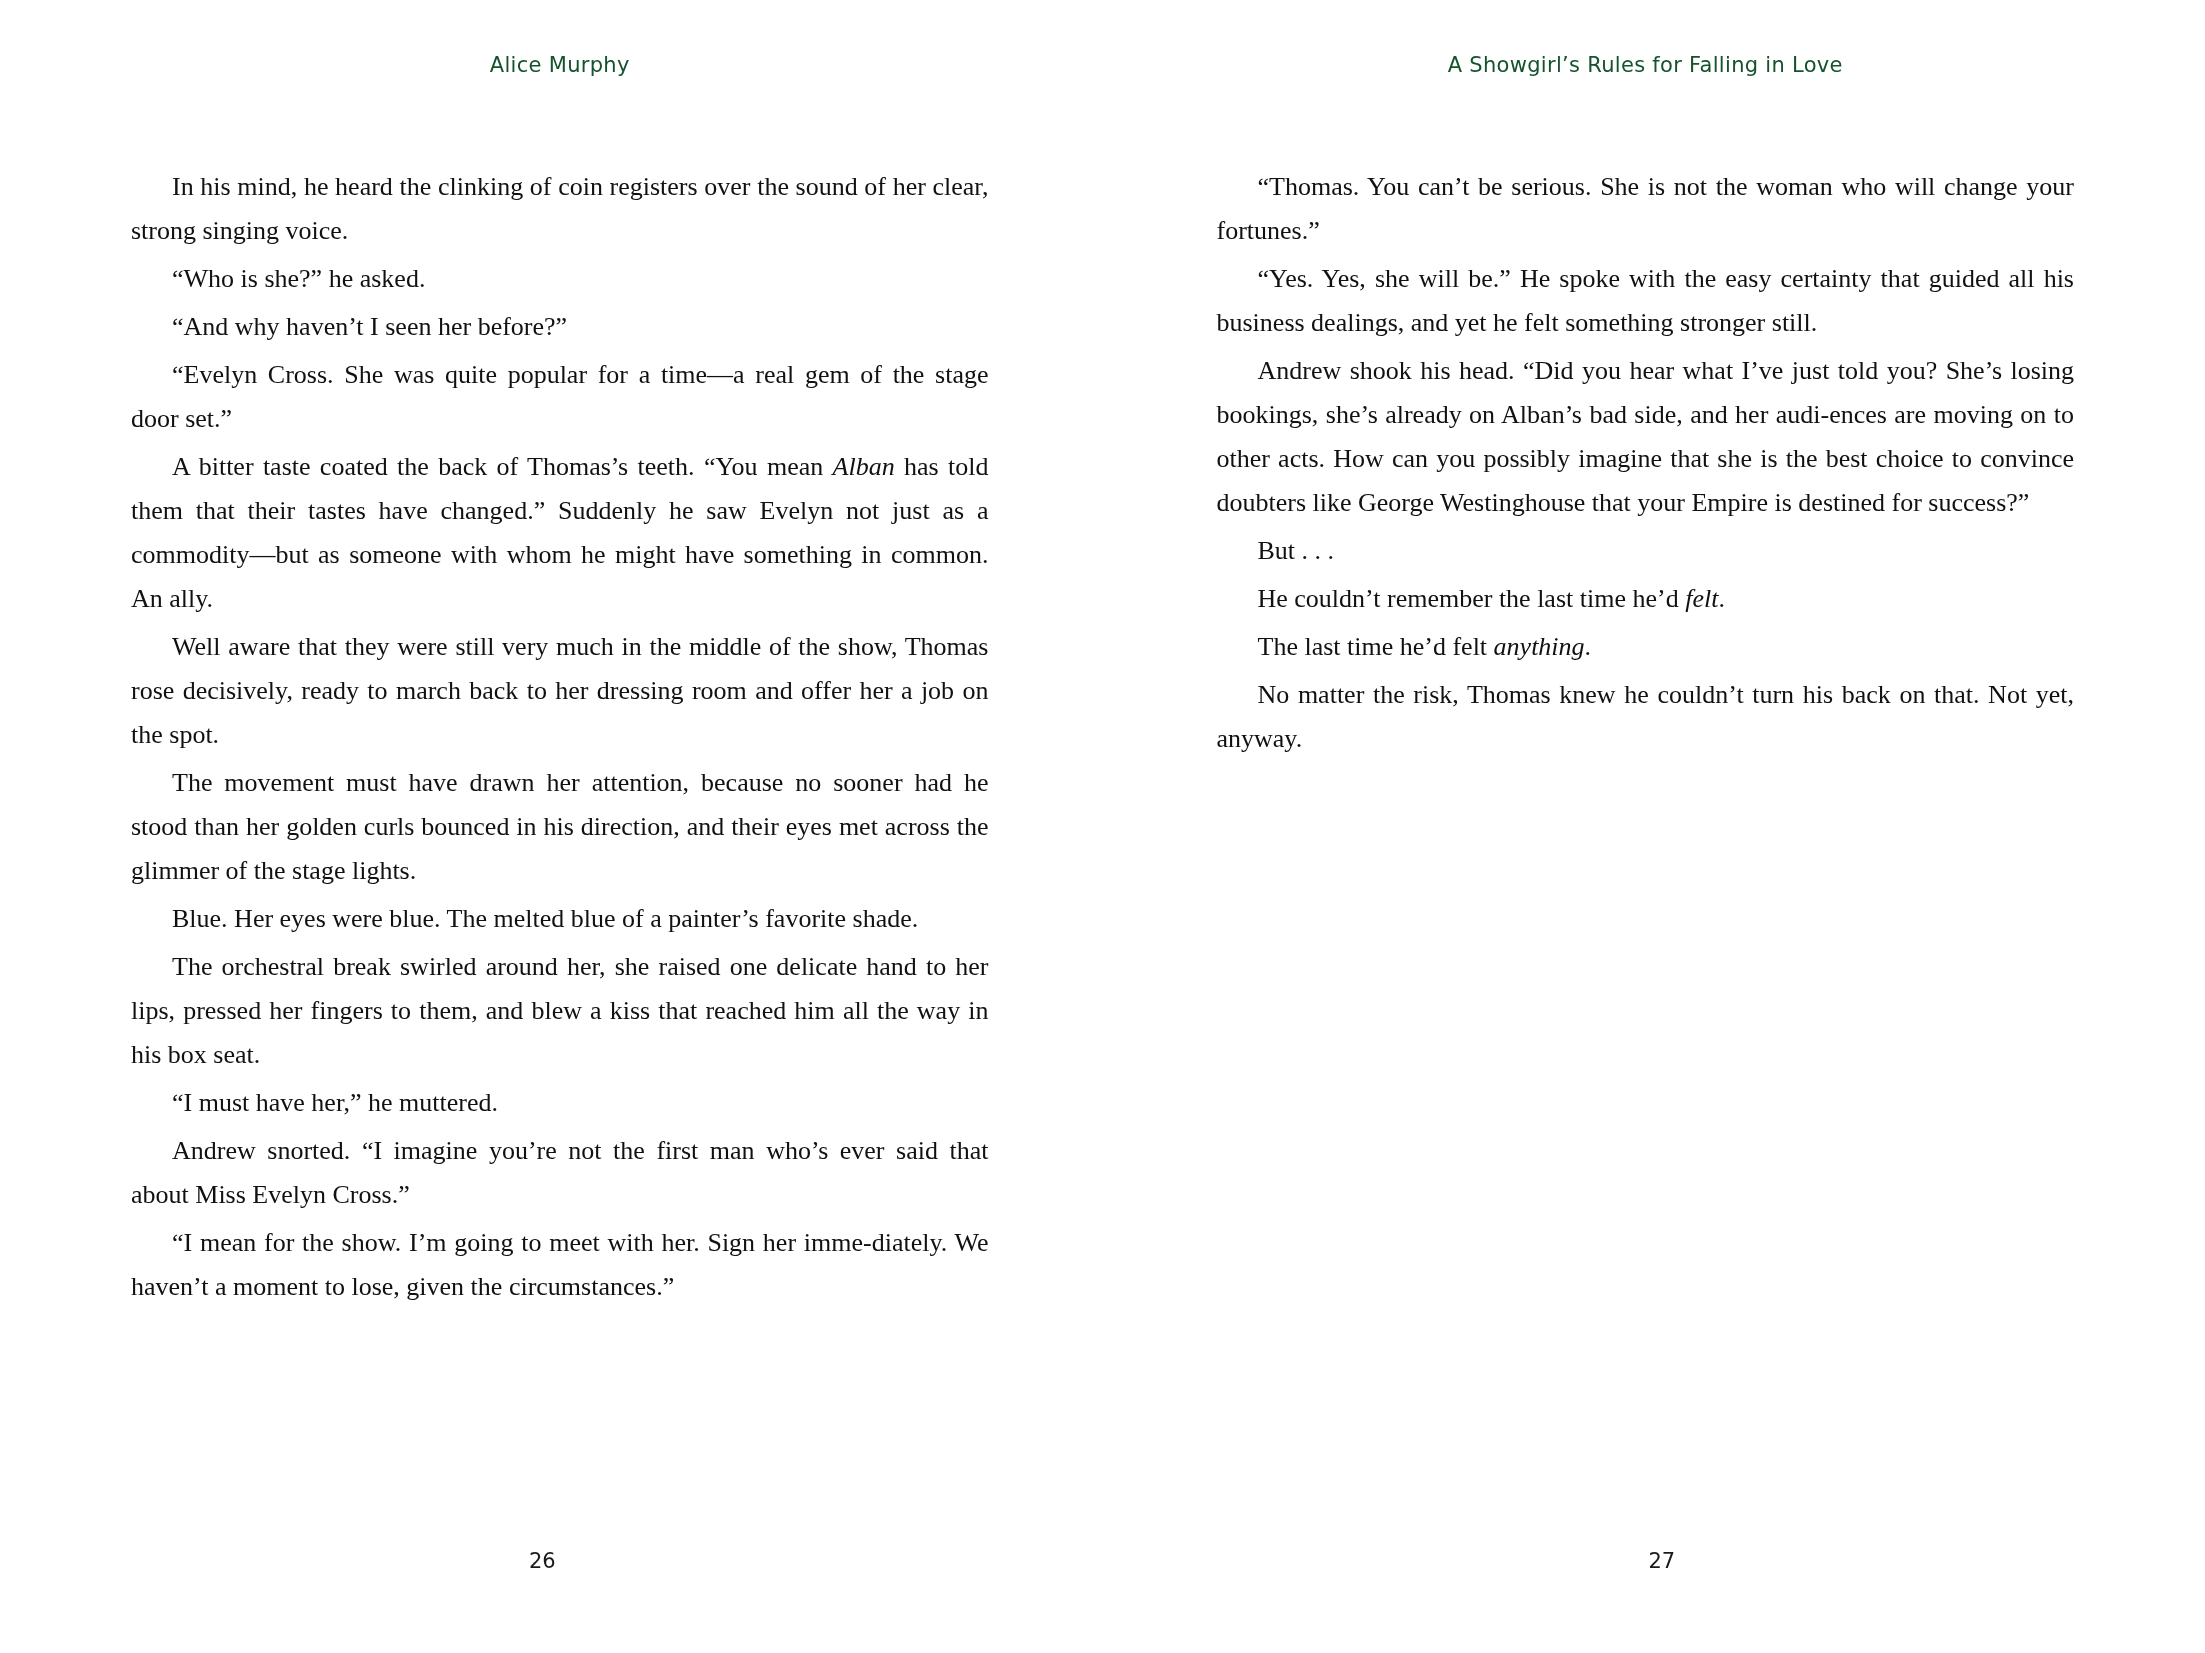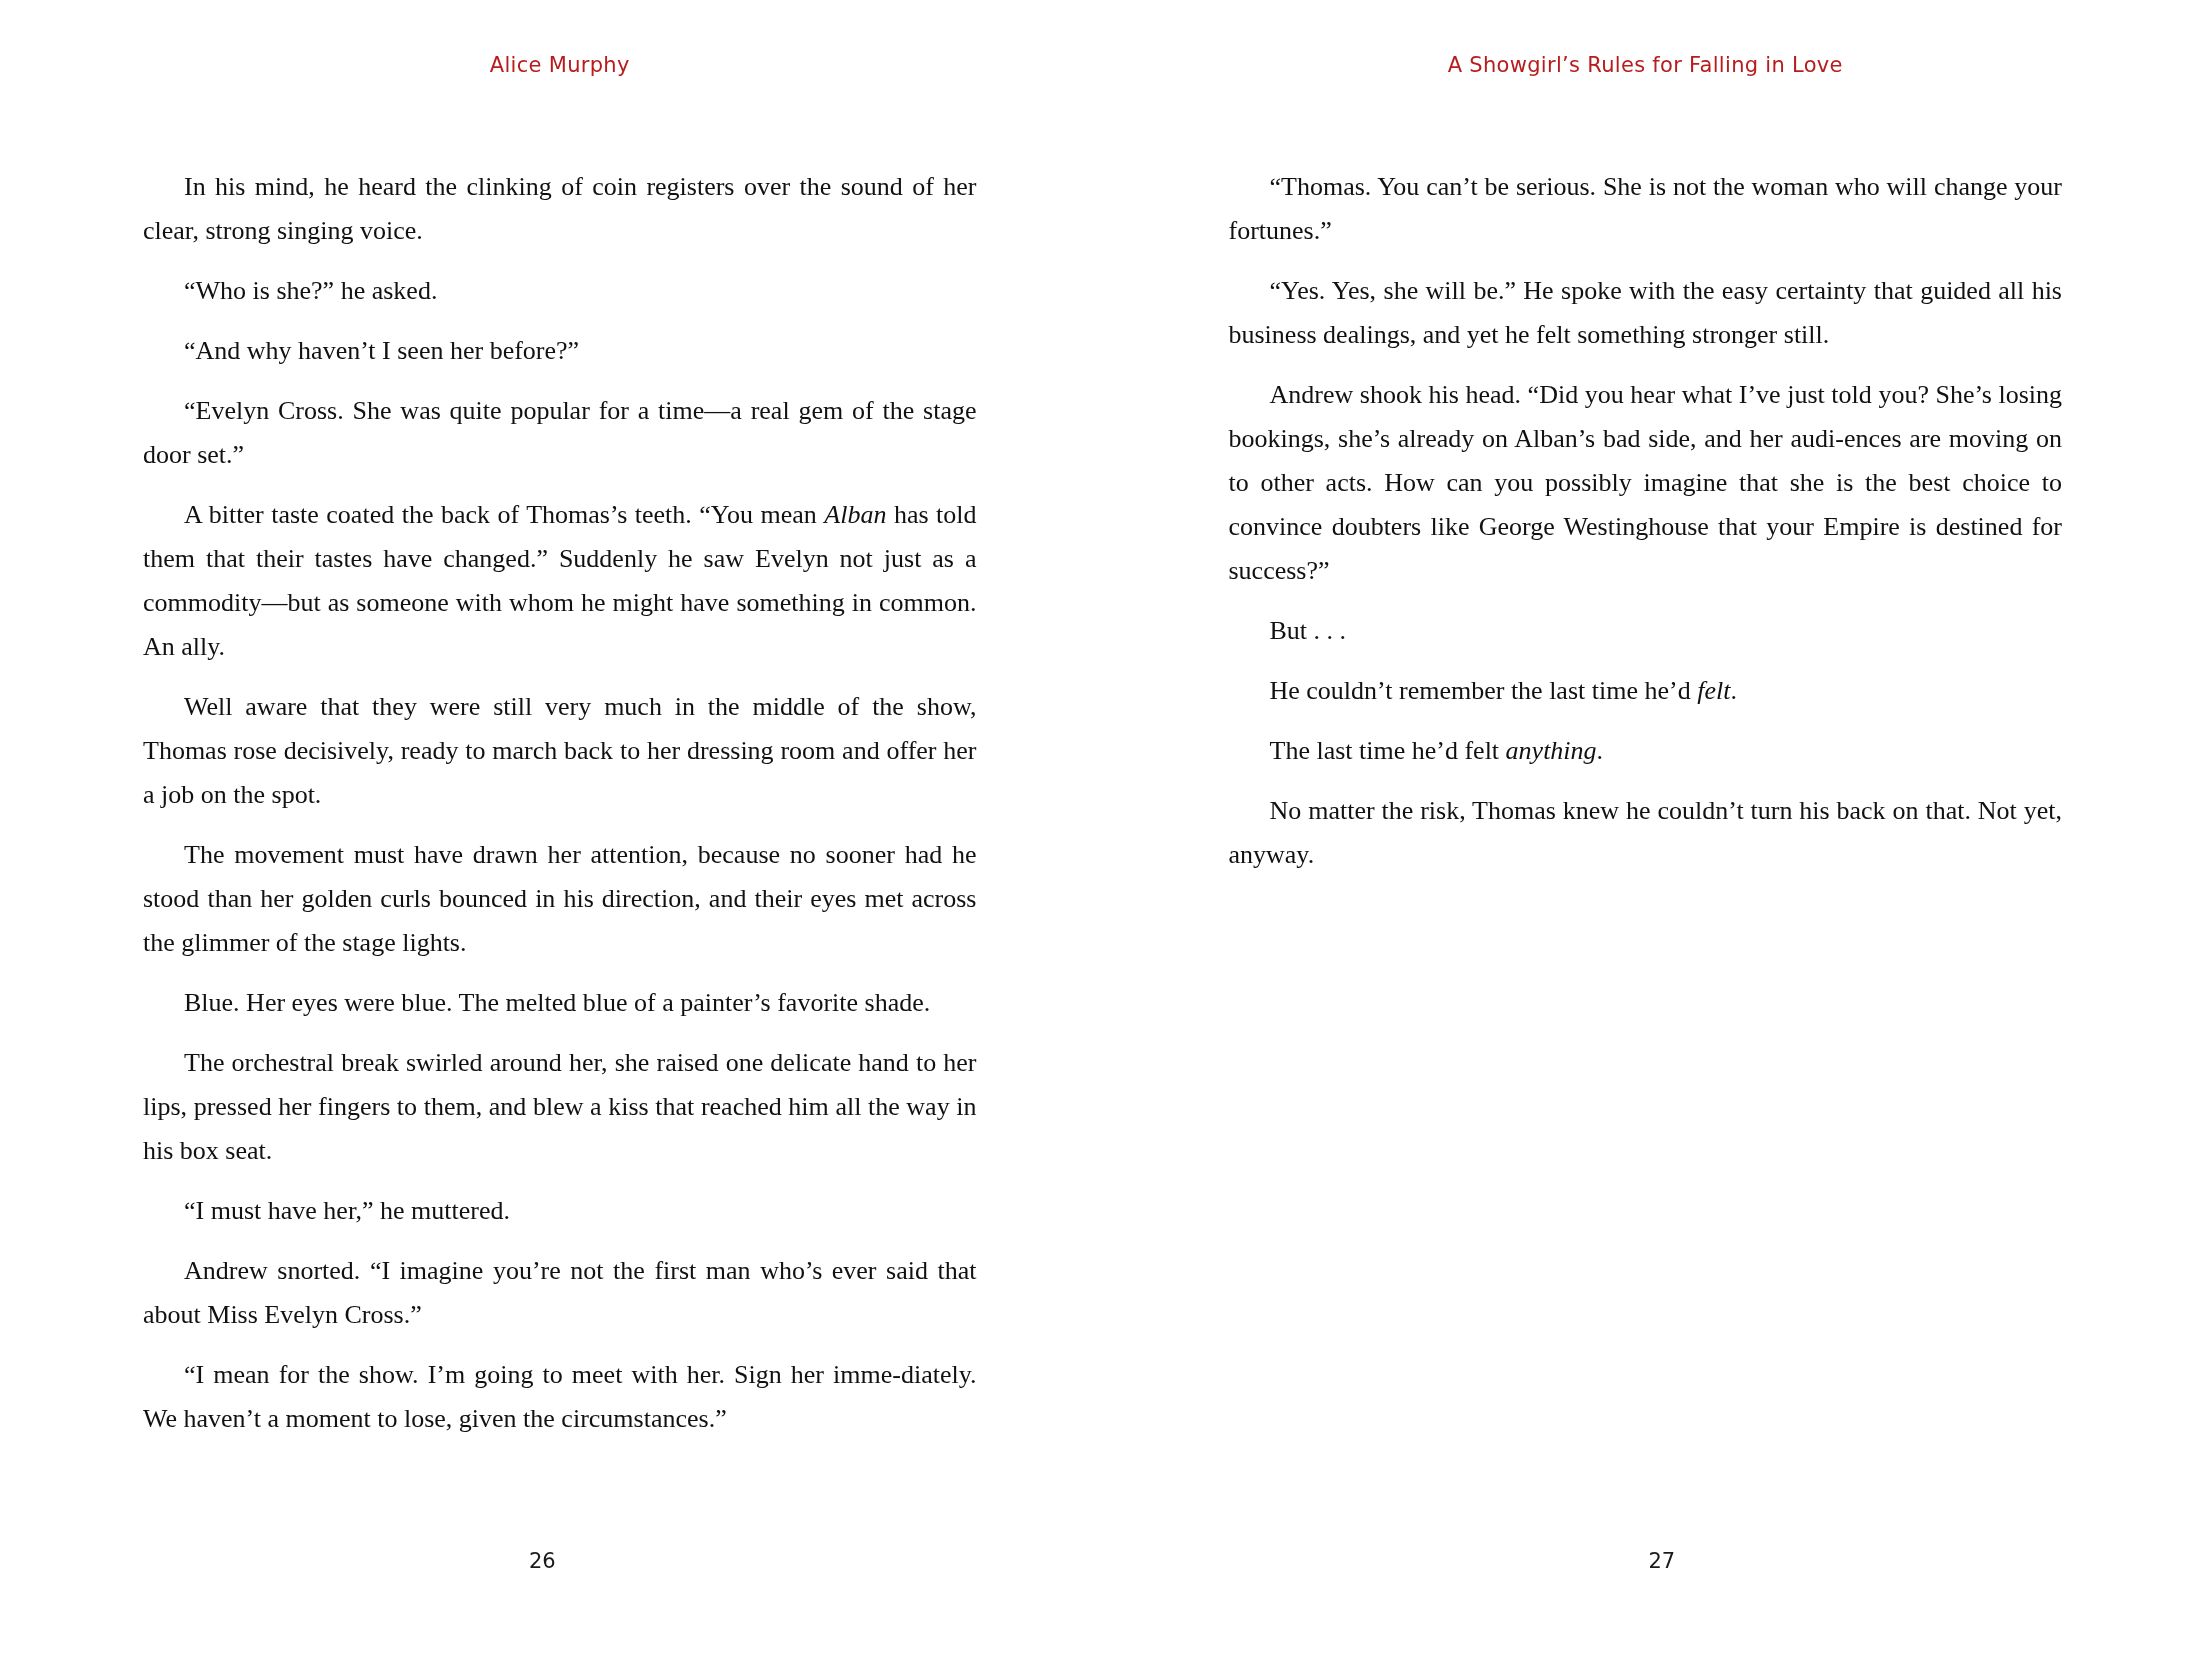--- a/index.html
+++ b/index.html
@@ -30,35 +30,35 @@
   .page-left {
     padding: 0 110px 0 127px;
   }
   .page-right {
     padding: 0 127px 0 110px;
   }
   .running-head {
     font-family: "DejaVu Sans", sans-serif;
     font-size: 21px;
     letter-spacing: 0.3px;
-    color: #b91c1c;
+    color: #14532d;
     text-align: center;
     padding-top: 53px;
     height: 34px;
   }
   .body-col {
     margin-top: 78px;
     font-size: 26px;
     line-height: 44px;
     text-align: justify;
     text-justify: inter-word;
     hyphens: manual;
   }
   .body-col p {
-    margin: 16px;
+    margin: 4px;
     text-indent: 41px;
   }
   em {
     font-style: italic;
   }
   .folio {
     position: absolute;
     bottom: 81px;
     left: 0;
     right: 1px;

